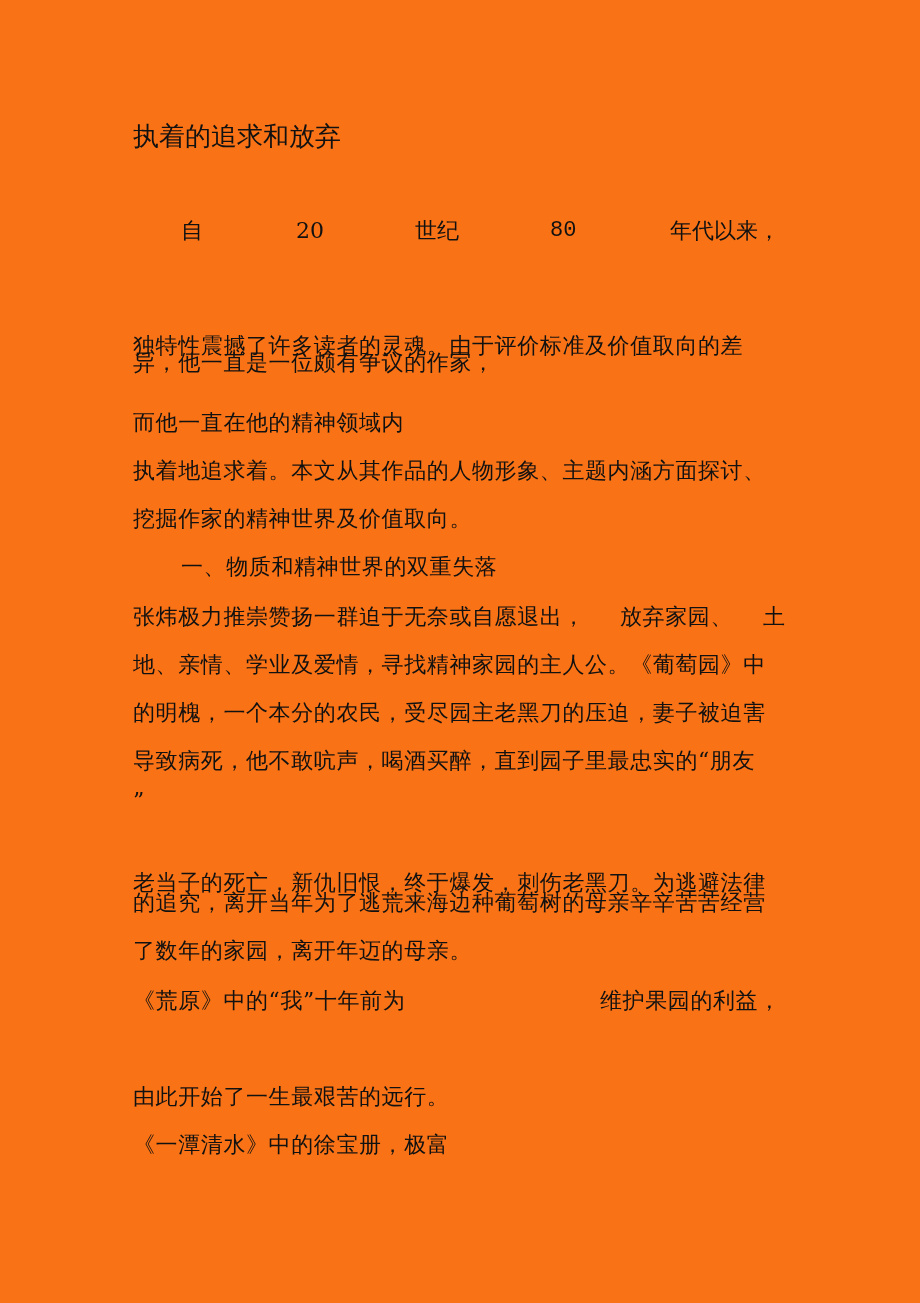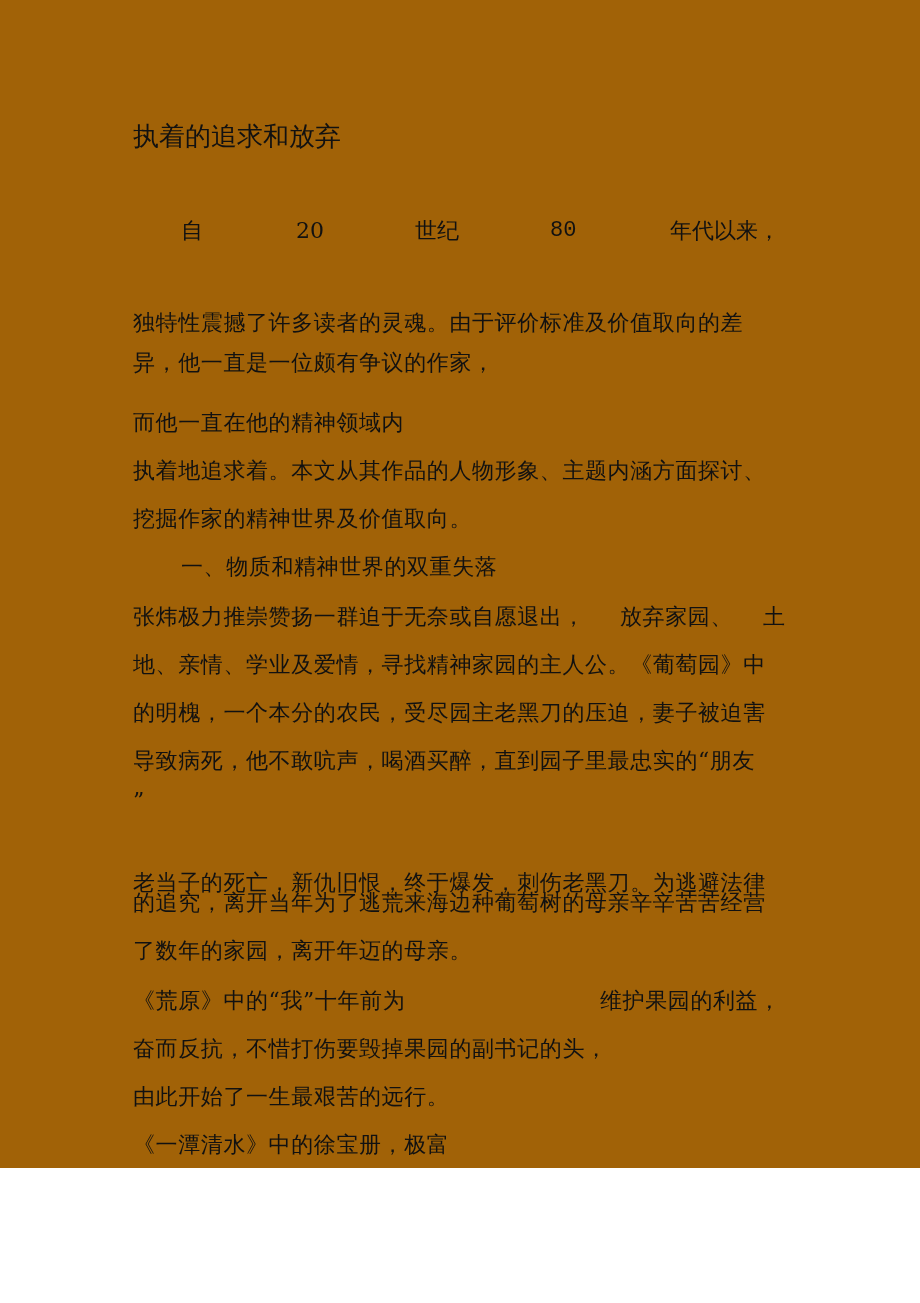--- a/index.html
+++ b/index.html
@@ -13,22 +13,22 @@
       position: relative;
       overflow: hidden;
       font-family: "DejaVu Serif", "Liberation Serif", serif;
       color: #111111;
     }
     .page {
       position: absolute;
       left: 0;
       top: 0;
       width: 920px;
-      height: 1168px;
-      background: #a16207;
+      height: 1303px;
+      background: #f97316;
     }
     .title {
       position: absolute;
       left: 133px;
       top: 118px;
       font-size: 26px;
       line-height: 36px;
       letter-spacing: 0px;
       white-space: nowrap;
       margin: 0;
@@ -64,21 +64,21 @@
   <h1 class="title">执着的追求和放弃</h1>
 
   <div class="spread">
     <span style="left:48px;">自</span>
     <span style="left:163px;">20</span>
     <span style="left:282px;">世纪</span>
     <span style="left:417px;font-family:Liberation Mono, monospace;">80</span>
     <span style="left:537px;">年代以来，</span>
   </div>
 
-  <div class="line" style="top:308px;">独特性震撼了许多读者的灵魂。由于评价标准及价值取向的差</div>
+  <div class="line" style="top:331px;">独特性震撼了许多读者的灵魂。由于评价标准及价值取向的差</div>
   <div class="line" style="top:348px;text-align:center;">异，他一直是一位颇有争议的作家，</div>
   <div class="line" style="top:408px;">而他一直在他的精神领域内</div>
   <div class="line" style="top:456px;">执着地追求着。本文从其作品的人物形象、主题内涵方面探讨、</div>
   <div class="line" style="top:504px;">挖掘作家的精神世界及价值取向。</div>
   <div class="line" style="top:552px; left:181px;">一、物质和精神世界的双重失落</div>
 
   <div class="line" style="top:602px;">张炜极力推崇赞扬一群迫于无奈或自愿退出，</div>
   <div class="line" style="top:602px; left:620px;">放弃家园、</div>
   <div class="line" style="top:602px; left:763px;">土</div>
 
@@ -86,17 +86,16 @@
   <div class="line" style="top:746px;">导致病死，他不敢吭声，喝酒买醉，直到园子里最忠实的“朋友</div>
   <div class="line" style="top:698px;">的明槐，一个本分的农民，受尽园主老黑刀的压迫，妻子被迫害</div>
   <div class="line" style="top:786px;">”</div>
   <div class="line" style="top:840px;margin-top:28px;">老当子的死亡，新仇旧恨，终于爆发，刺伤老黑刀。为逃避法律</div>
   <div class="line" style="top:888px;">的追究，离开当年为了逃荒来海边种葡萄树的母亲辛辛苦苦经营</div>
   <div class="line" style="top:936px;">了数年的家园，离开年迈的母亲。</div>
 
   <div class="line" style="top:986px;">《荒原》中的“我”十年前为</div>
   <div class="line" style="top:986px; left:600px;">维护果园的利益，</div>
 
-  <div class="line" style="top:1034px;">奋而反抗，不惜打伤要毁掉果园的副书记的头，</div>
   <div class="line" style="top:1082px;">由此开始了一生最艰苦的远行。</div>
   <div class="line" style="top:1130px;">《一潭清水》中的徐宝册，极富</div>
 
 </div>
 
 </body></html>

